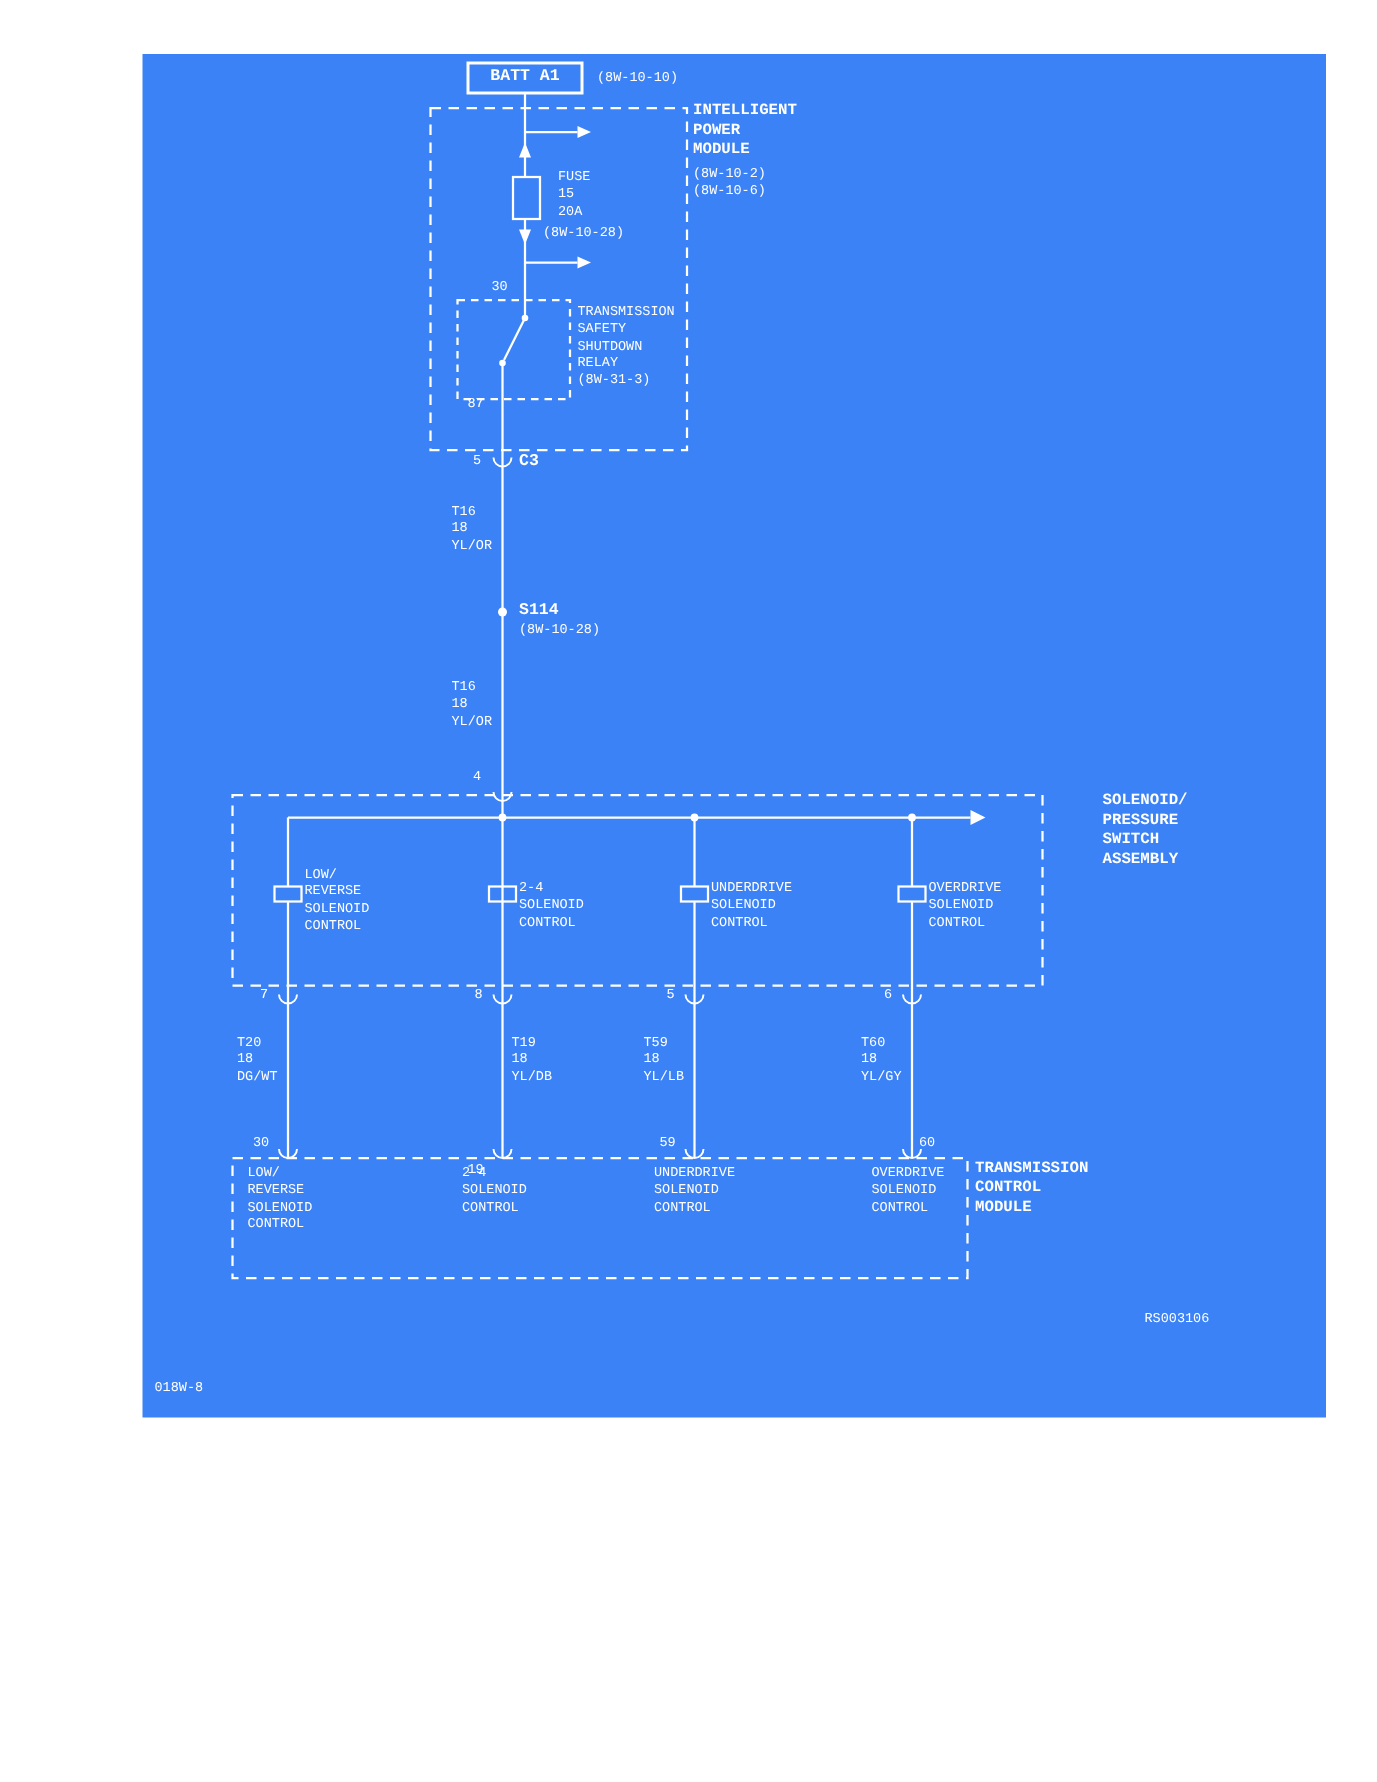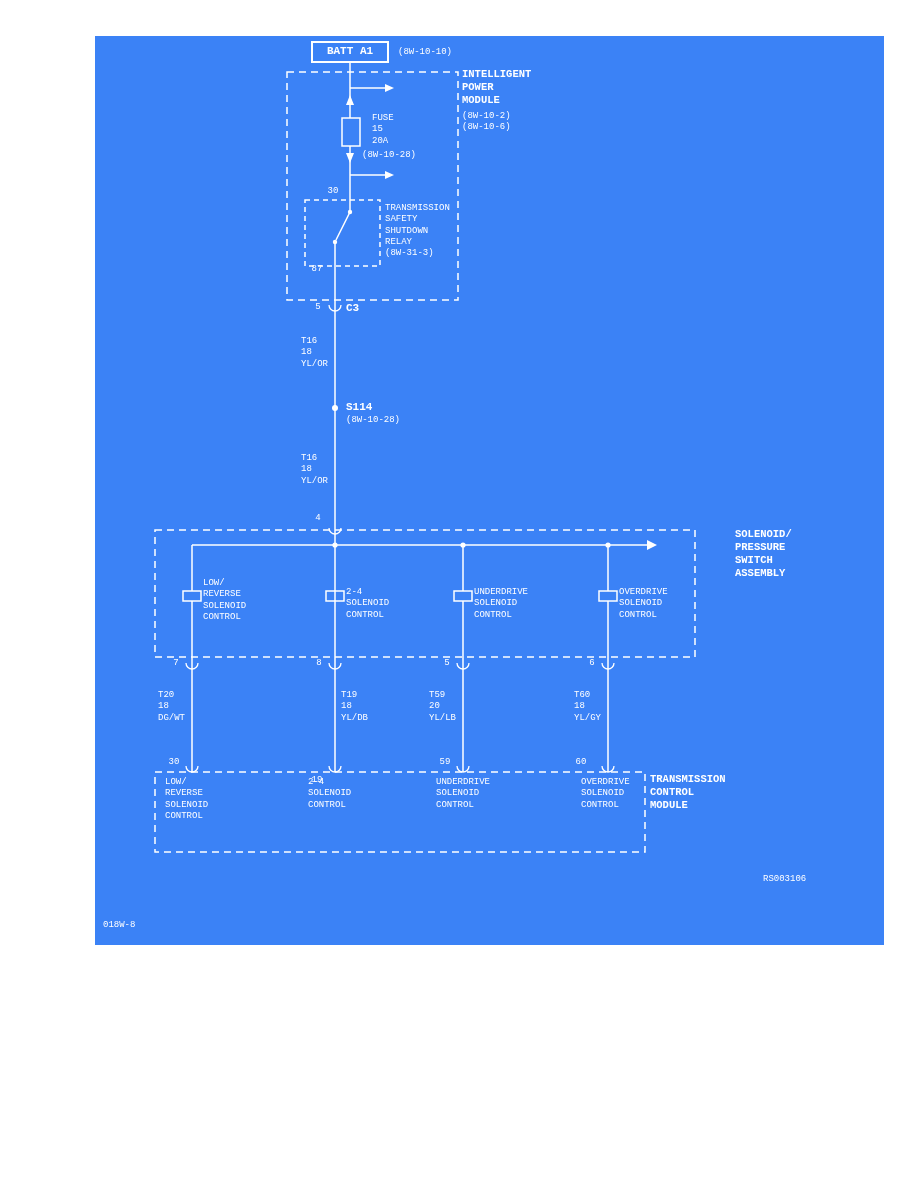--- a/index.html
+++ b/index.html
@@ -114,30 +114,30 @@
     <div class="t ra" style="left:342px;top:622px;width:20px;">5</div>
     <div class="t ra" style="left:487px;top:622px;width:20px;">6</div>
 
     <div class="t" style="left:63px;top:654px;">T20
 18
 DG/WT</div>
     <div class="t" style="left:206px;top:654px;margin-left:40px;">T19
 18
 YL/DB</div>
     <div class="t" style="left:334px;top:654px;">T59
-20
+18
 YL/LB</div>
     <div class="t" style="left:479px;top:654px;">T60
 18
 YL/GY</div>
 
     <div class="t ra" style="left:67px;top:721px;width:24px;">30</div>
     <div class="t ra" style="left:210px;top:721px;width:24px;margin-top:18px;">19</div>
     <div class="t ra" style="left:338px;top:721px;width:24px;">59</div>
-    <div class="t ra" style="left:474px;top:721px;width:24px;">60</div>
+    <div class="t ra" style="left:511px;top:721px;width:24px;">60</div>
 
     <div class="t" style="left:70px;top:741px;">LOW/
 REVERSE
 SOLENOID
 CONTROL</div>
     <div class="t" style="left:213px;top:741px;">2-4
 SOLENOID
 CONTROL</div>
     <div class="t" style="left:341px;top:741px;">UNDERDRIVE
 SOLENOID

